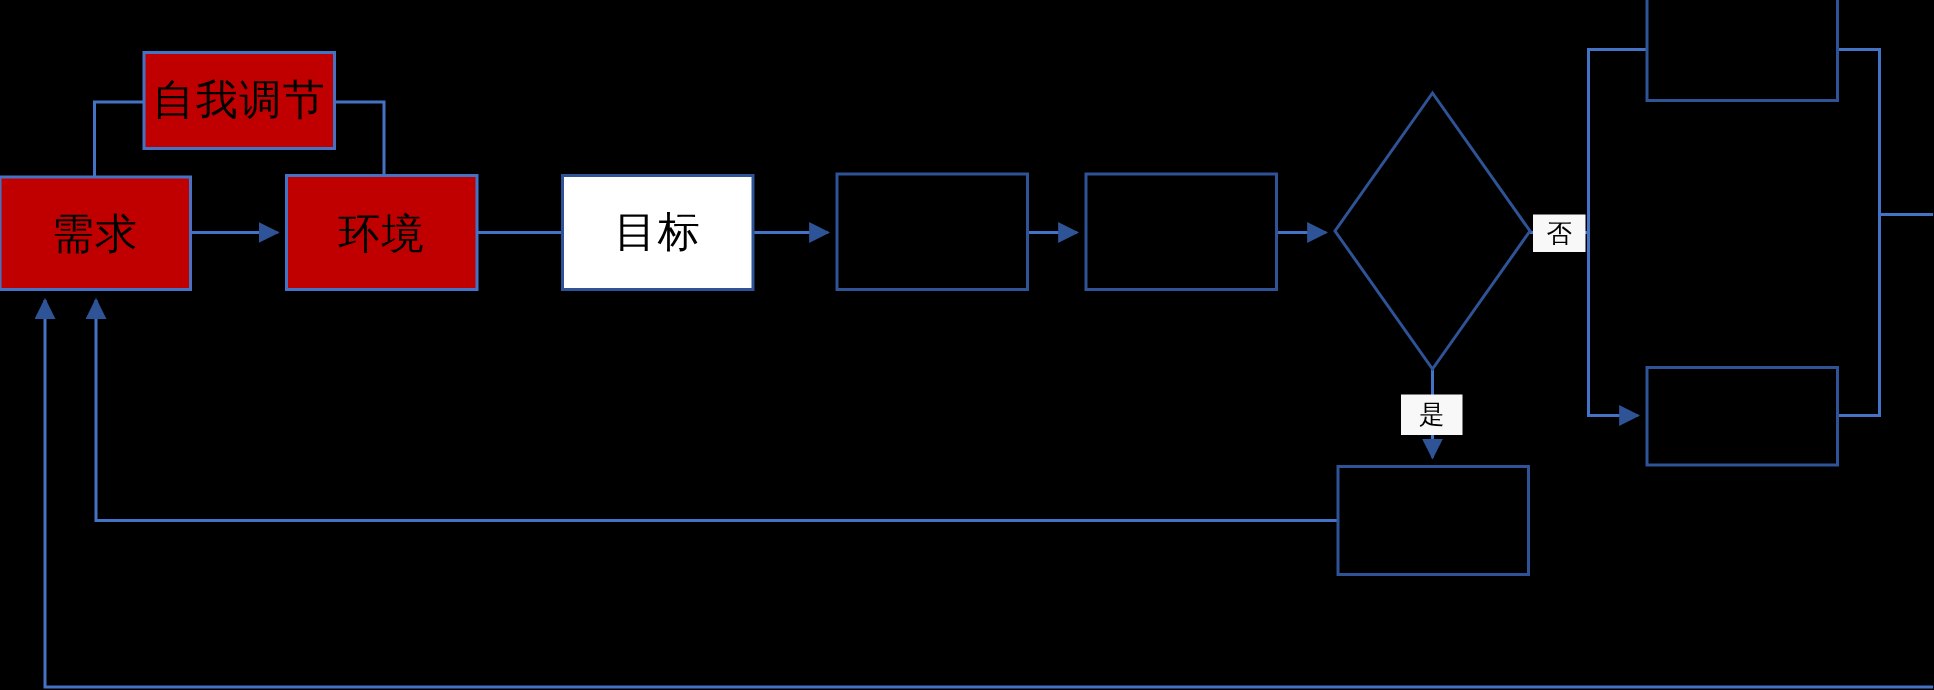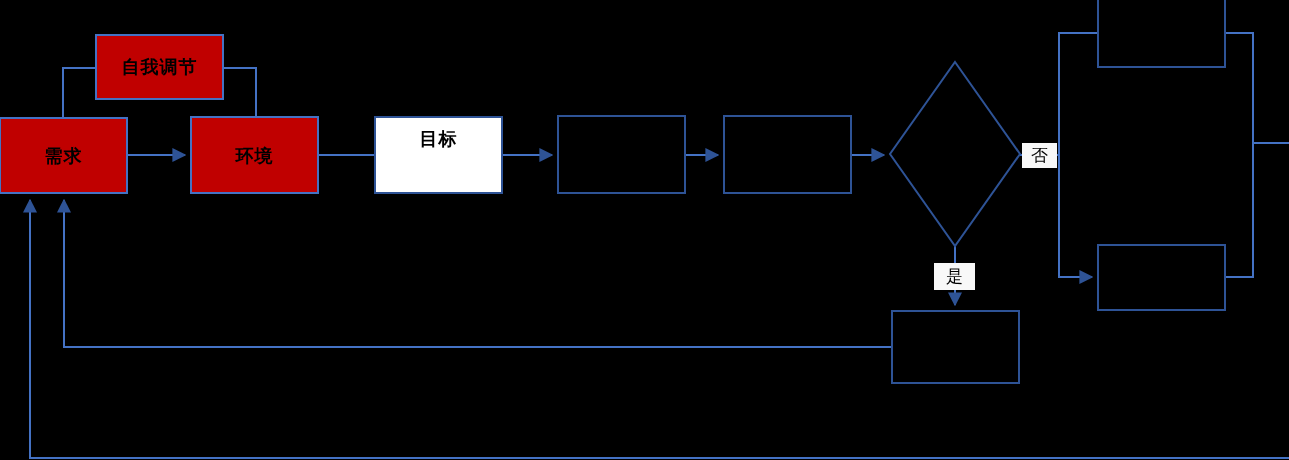--- a/index.html
+++ b/index.html
@@ -22,26 +22,25 @@
     position: absolute;
     left: 0;
     top: 0;
   }
   .node-label {
     position: absolute;
     display: flex;
     align-items: center;
     justify-content: center;
     color: #000000;
-    font-size: 18px;
+    font-size: 28px;
     line-height: 1;
     letter-spacing: 1px;
     pointer-events: none;
     white-space: nowrap;
-    font-weight: bold;
   }
   .edge-label {
     position: absolute;
     display: flex;
     align-items: center;
     justify-content: center;
     background: #f8f8f8;
     color: #000000;
     font-size: 17px;
     line-height: 1;
@@ -111,21 +110,21 @@
 
     <rect x="892" y="311" width="127" height="72" fill="#000000" stroke="#2E5396" stroke-width="2"></rect>
   </svg>
 
   <div class="node-label" style="left:96px; top:35px; width:127px; height:64px;">自我调节</div>
 
   <div class="node-label" style="left:0px; top:118px; width:127px; height:75px;">需求</div>
 
   <div class="node-label" style="left:191px; top:117px; width:127px; height:77px;">环境</div>
 
-  <div class="node-label" style="left:375px; top:101px; width:127px; height:76px;">目标</div>
+  <div class="node-label" style="left:375px; top:117px; width:127px; height:76px;">目标</div>
 
   <div class="node-label" style="left:558px; top:116px; width:127px; height:77px; color:#FFFFFF;"></div>
 
   <div class="node-label" style="left:724px; top:116px; width:127px; height:77px; color:#FFFFFF;"></div>
 
   <div class="node-label" style="left:890px; top:112px; width:130px; height:84px; color:#FFFFFF;"></div>
 
   <div class="node-label" style="left:1098px; top:0px; width:127px; height:67px; color:#FFFFFF;"></div>
 
   <div class="node-label" style="left:1098px; top:245px; width:127px; height:65px; color:#FFFFFF;"></div>

